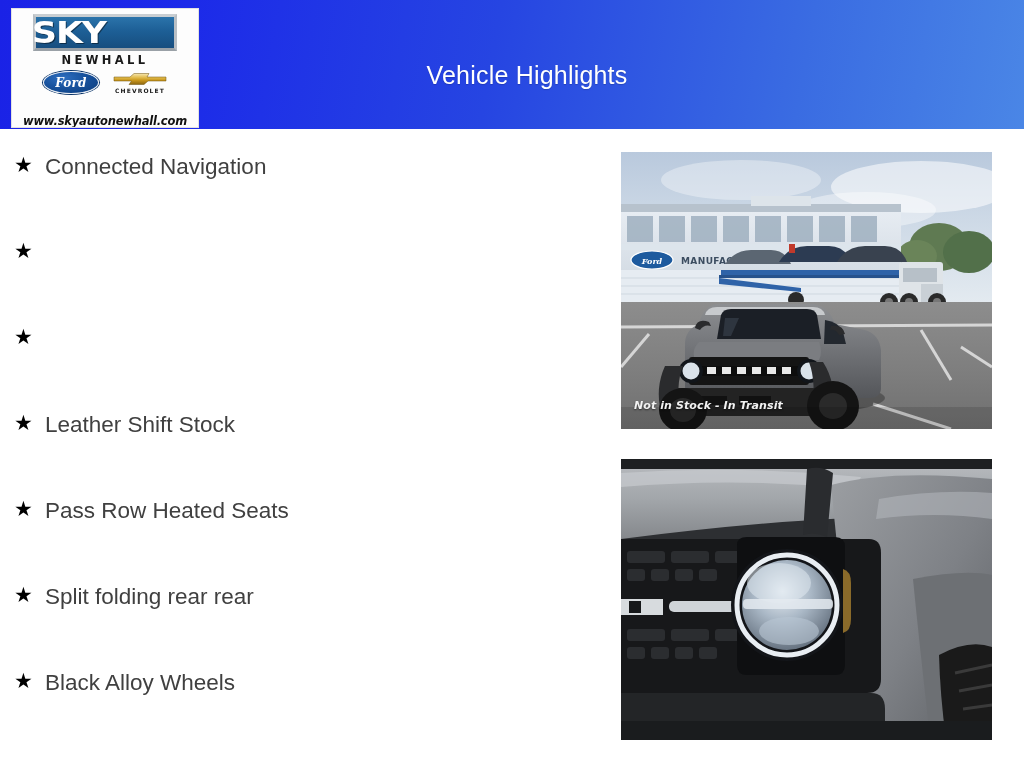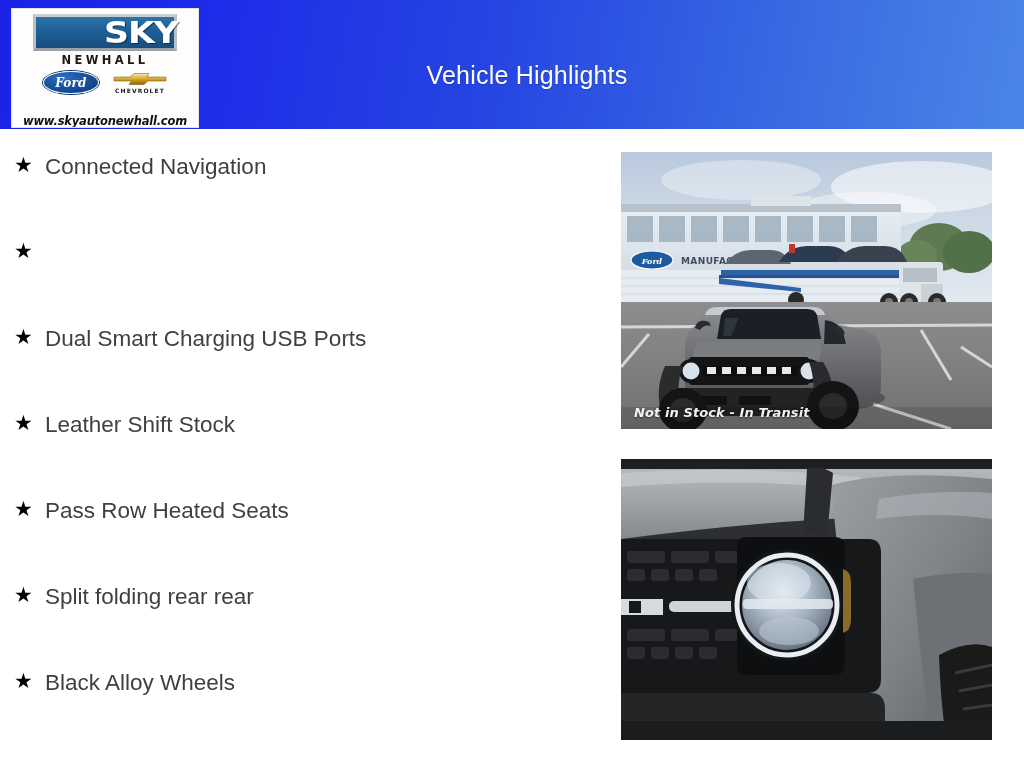--- a/index.html
+++ b/index.html
@@ -28,21 +28,21 @@
   #logo-box {
     position:absolute; left:11px; top:8px; width:188px; height:120px;
     background:#fdfdfd; border:1px solid #e2e2e2;
     display:flex; flex-direction:column; align-items:center;
     padding-top:5px; overflow:hidden;
   }
   #sky-banner {
     width:144px; height:47px; position:relative;
     background:linear-gradient(180deg,#2b74ab 0%,#1d5f96 45%,#174e7f 100%);
     border:3px solid #b9bfc4; border-top-color:#c9ced2; border-bottom-color:#9aa1a7;
-    display:flex; align-items:center; justify-content:flex-end;
+    display:flex; align-items:center; justify-content:flex-start;
   }
   #sky-word {
     color:#ffffff; font-size:31px; font-weight:bold; font-family:"DejaVu Sans", sans-serif;
     letter-spacing:-1px; line-height:1;
     text-shadow:1px 1px 0 rgba(0,0,0,.45);
     transform:scaleX(1.12);
   }
   #newhall-word {
     margin-top:2px; color:#1a1a1a; font-size:11.5px; font-weight:bold;
     letter-spacing:3.4px; font-family:"DejaVu Sans", sans-serif;text-align:center;
@@ -92,22 +92,22 @@
 
   
   .photo {
     position:absolute; left:621px; width:371px; overflow:hidden;
     background:#8e8e8e;
   }
   #photo-exterior { top:152px; height:277px; }
   #photo-headlight { top:459px; height:281px; }
   .photo svg { display:block; width:100%; height:100%; }
   #photo-caption {
-    position:absolute; left:13px; bottom:9px;
-    color:#f2f2f2; font-size:13px; font-style:italic; font-weight:bold;
+    position:absolute; left:13px; bottom:17px;
+    color:#f2f2f2; font-size:11px; font-style:italic; font-weight:bold;
     font-family:"DejaVu Sans", sans-serif; letter-spacing:.1px;
     text-shadow:0 1px 2px rgba(0,0,0,.55);
   }
 </style>
 </head>
 <body>
 
 <div id="header">
   <div id="header-title">Vehicle Highlights</div>
 </div>
@@ -152,21 +152,20 @@
     <span class="feature-bullet">★</span>
     <span class="feature-label">Connected Navigation</span>
   </div>
 
   <div class="feature-row">
     <span class="feature-bullet">★</span>
   </div>
 
   <div class="feature-row">
     <span class="feature-bullet">★</span>
-    <span class="feature-label">Dual Smart Charging USB Ports</span>
   </div>
 
   <div class="feature-row">
     <span class="feature-bullet">★</span>
     <span class="feature-label">Leather Shift Stock</span>
   </div>
 
   <div class="feature-row">
     <span class="feature-bullet">★</span>
     <span class="feature-label">Pass Row Heated Seats</span>

